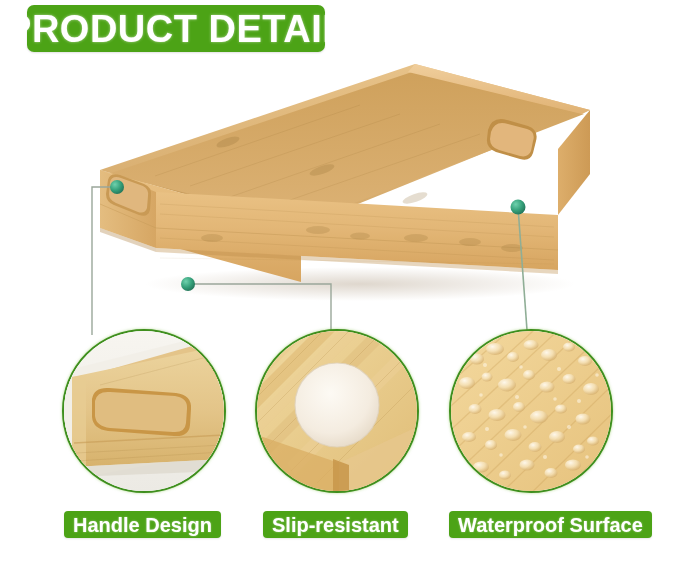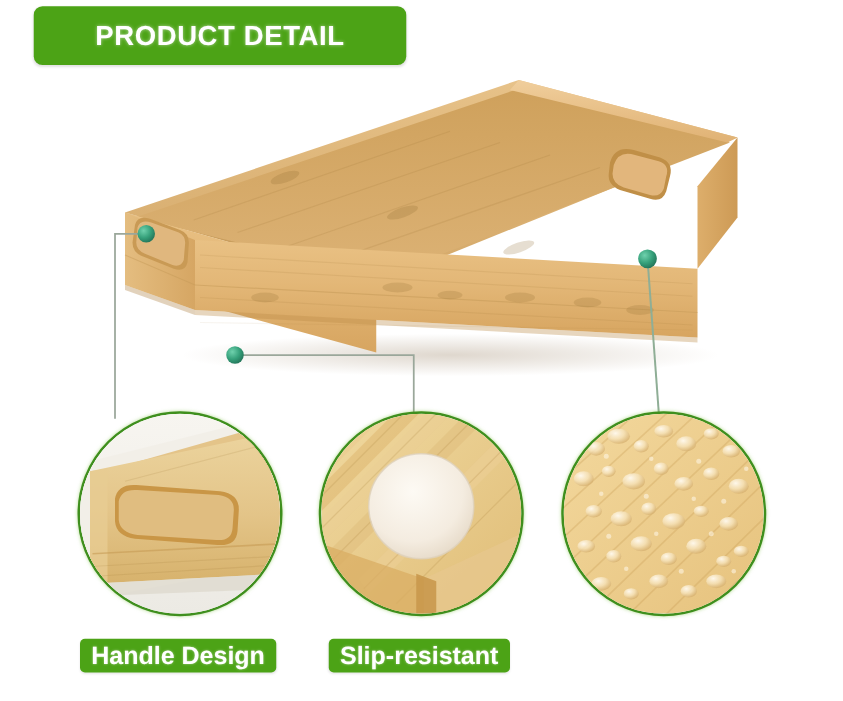--- a/index.html
+++ b/index.html
@@ -15,21 +15,21 @@
   
   .banner{
     position:absolute;left:27px;top:5px;width:298px;height:47px;
     background:#4ca316;
     border-radius:7px;
     display:flex;align-items:center;justify-content:center;
     box-shadow:0 1px 2px rgba(0,0,0,.12);
   }
   .banner-text{
     color:#ffffff;
-    font-size:22px;
+    font-size:38px;
     font-weight:bold;
     letter-spacing:.5px;
     line-height:1;
     text-shadow:0 0 3px rgba(255,255,255,.55);
     white-space:nowrap;
   }
 
   
   .hero{position:absolute;left:60px;top:52px;width:570px;height:255px;}
   .hero svg{display:block;width:100%;height:100%;}
@@ -370,14 +370,17 @@
       </g>
     </svg>
   </div>
 
   <div class="badge" id="badge-handle">
     <span>Handle Design</span>
   </div>
   <div class="badge" id="badge-slip">
     <span>Slip-resistant</span>
   </div>
+  <div class="badge" id="badge-water">
+    <span>Waterproof Surface</span>
+  </div>
 
 </div>
 
 </body></html>

